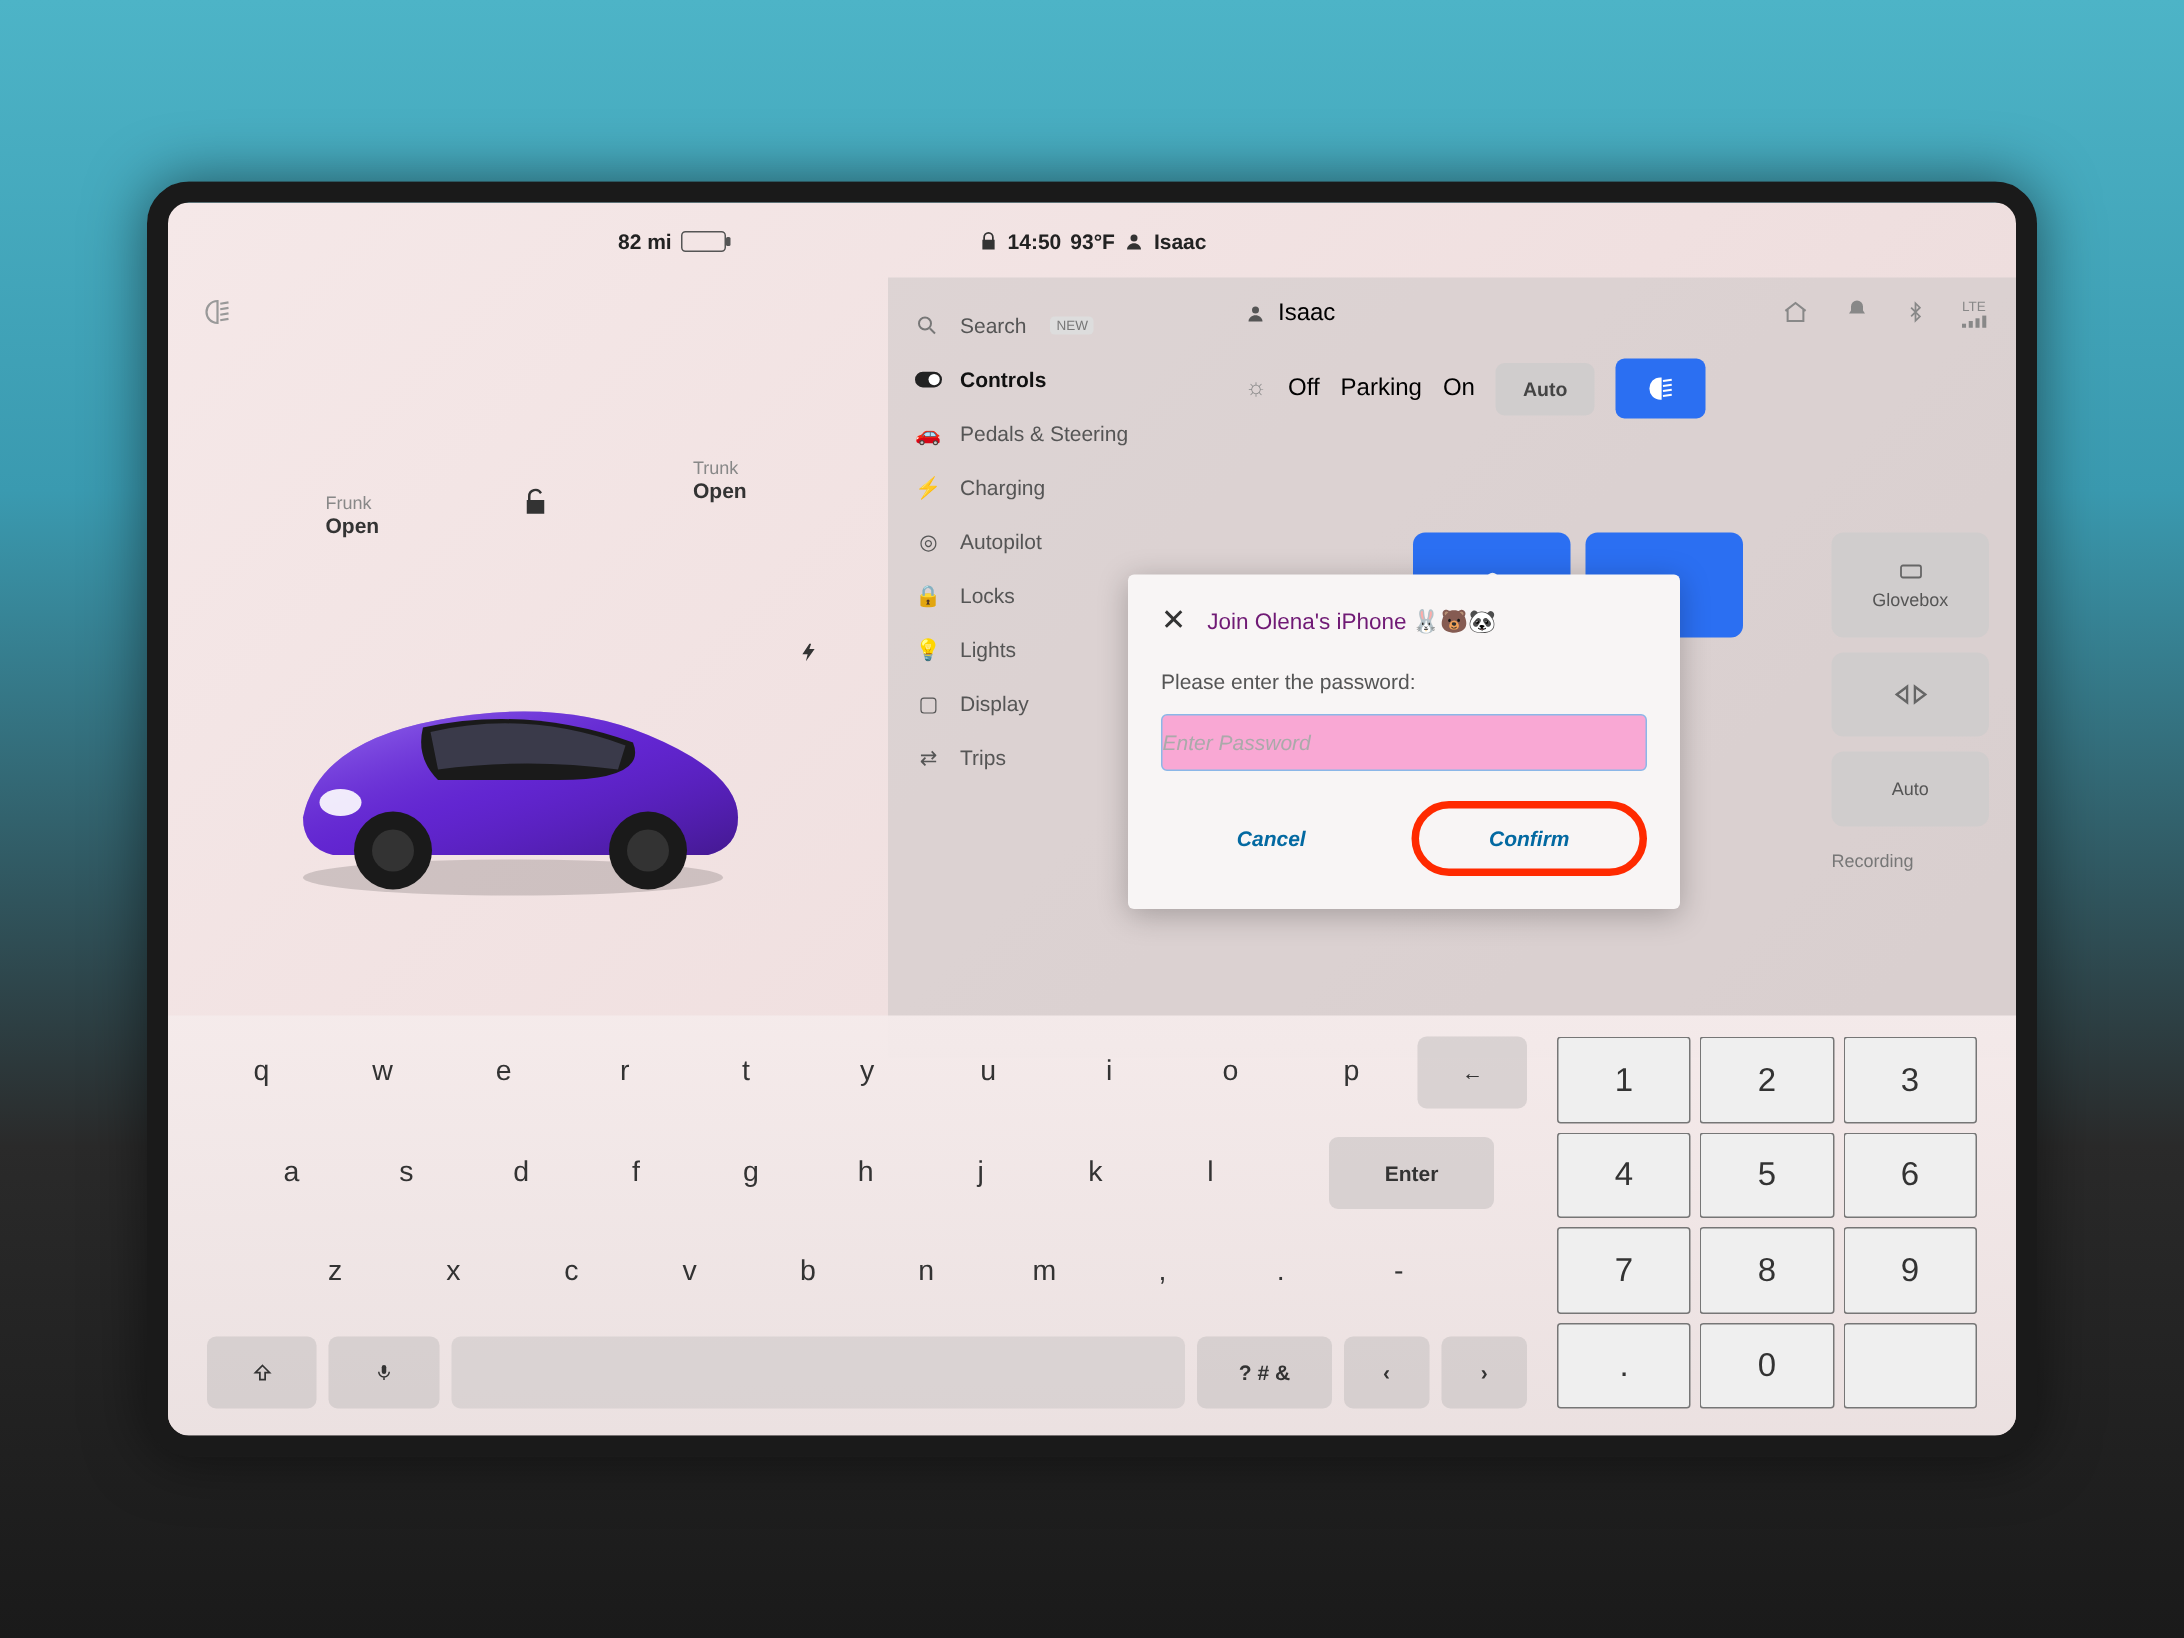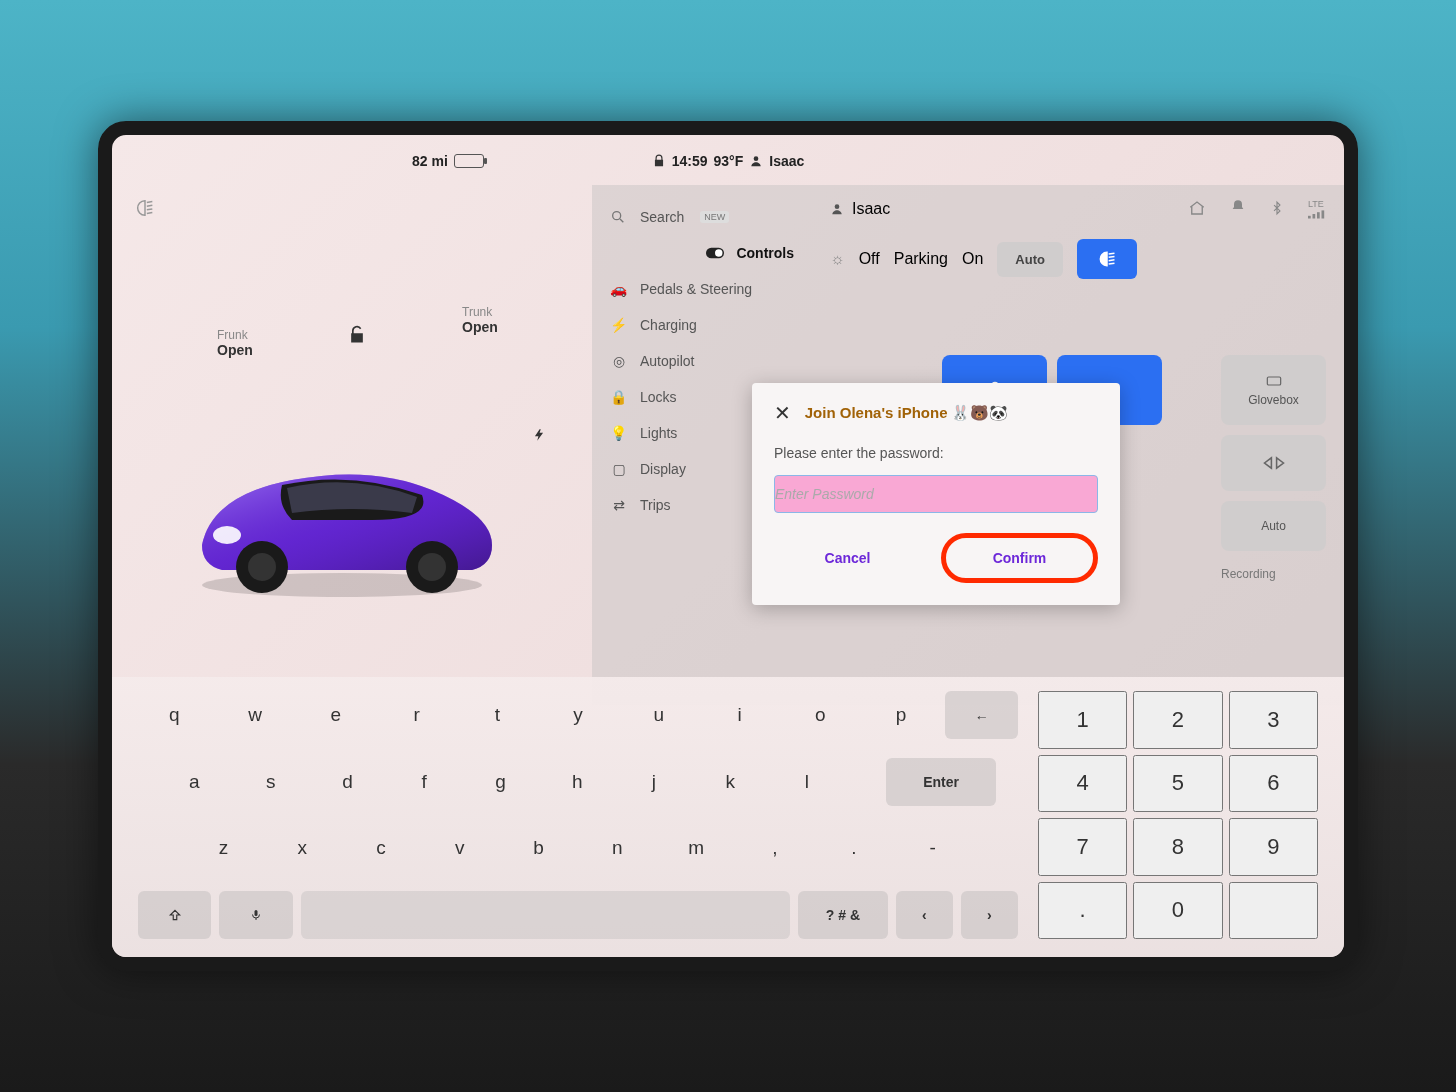--- a/index.html
+++ b/index.html
@@ -78,21 +78,21 @@
     font-size: 14px;
     color: #555;
   }
   .menu-item {
     display: flex;
     align-items: center;
     gap: 12px;
     padding: 10px 8px;
     cursor: pointer;
   }
-  .menu-item.active { color:#111; font-weight:600;justify-content:flex-end; }
+  .menu-item.active { color:#111; font-weight:600; }
   .menu-item .icon { width:18px; display:inline-block; text-align:center;}
   .new-badge { font-size:9px; padding:1px 4px; background:#ddd; border-radius:3px; color:#777; margin-left:4px;}
 
   .right-panel {
     position: absolute;
     left: 700px; top: 50px;
     right: 0; height: 520px;
     background: rgba(200,195,195,0.5);
     padding: 14px 18px;
   }
@@ -136,21 +136,21 @@
     left: 640px; top: 248px;
     width: 368px;
     background: #f8f5f5;
     border-radius: 4px;
     box-shadow: 0 4px 20px rgba(0,0,0,0.25);
     padding: 18px 22px 22px 22px;
     z-index: 50;
   }
   .dialog-header { display:flex; align-items:center; gap:14px; margin-bottom:20px;}
   .dialog-close { font-size:20px; background:none; border:none; cursor:pointer; color:#333; font-weight:300;}
-  .dialog-title { font-size:15px; font-weight:700; color:#a16207;}
+  .dialog-title { font-size:15px; font-weight:400; color:#701a75;}
   .dialog-sub { font-size:14px; color:#555; margin:6px 0 14px 0;}
   .dialog-input {
     width: 100%;
     border: 1.5px solid #8bb7e8;
     border-radius: 4px;
     padding: 10px 0;
     font-size: 14px;
     background:#f9a8d4;
     color:#333;
   }
@@ -162,22 +162,23 @@
     gap: 20px;
   }
   .dialog-btn {
     flex:1;
     padding: 12px 0;
     border-radius: 24px;
     border:none;
     background: transparent;
     font-size: 14px;
     font-weight: 700;
-    color:#6d28d9;
+    color:#0369a1;
     cursor:pointer;
+    font-style:italic;
   }
   .confirm-highlight {
     border: 5px solid #ff2a00;
     border-radius: 28px;
   }
 
   .keyboard {
     position: absolute;
     left: 0; right: 0; bottom: 0;
     height: 280px;
@@ -246,21 +247,21 @@
   <div class="topbar">
     <div class="range">
       <span>82 mi</span>
       <span class="battery-icon"><span class="battery-fill"></span></span>
     </div>
     <span>
       <svg width="14" height="14" viewBox="0 0 24 24" fill="#333">
           <path d="M6 10V7a6 6 0 0112 0v3h1v11H5V10h1zm2 0h8V7a4 4 0 00-8 0v3z"></path>
         </svg>
     </span>
-    <span>14:59</span>
+    <span>14:50</span>
     <span>93°F</span>
     <span style="display:flex;align-items:center;gap:6px;">
       <svg width="14" height="14" viewBox="0 0 24 24" fill="#333">
           <circle cx="12" cy="8" r="4"></circle>
           <path d="M4 21c0-4 4-7 8-7s8 3 8 7"></path>
         </svg>
       <span>Isaac</span>
     </span>
   </div>
 

